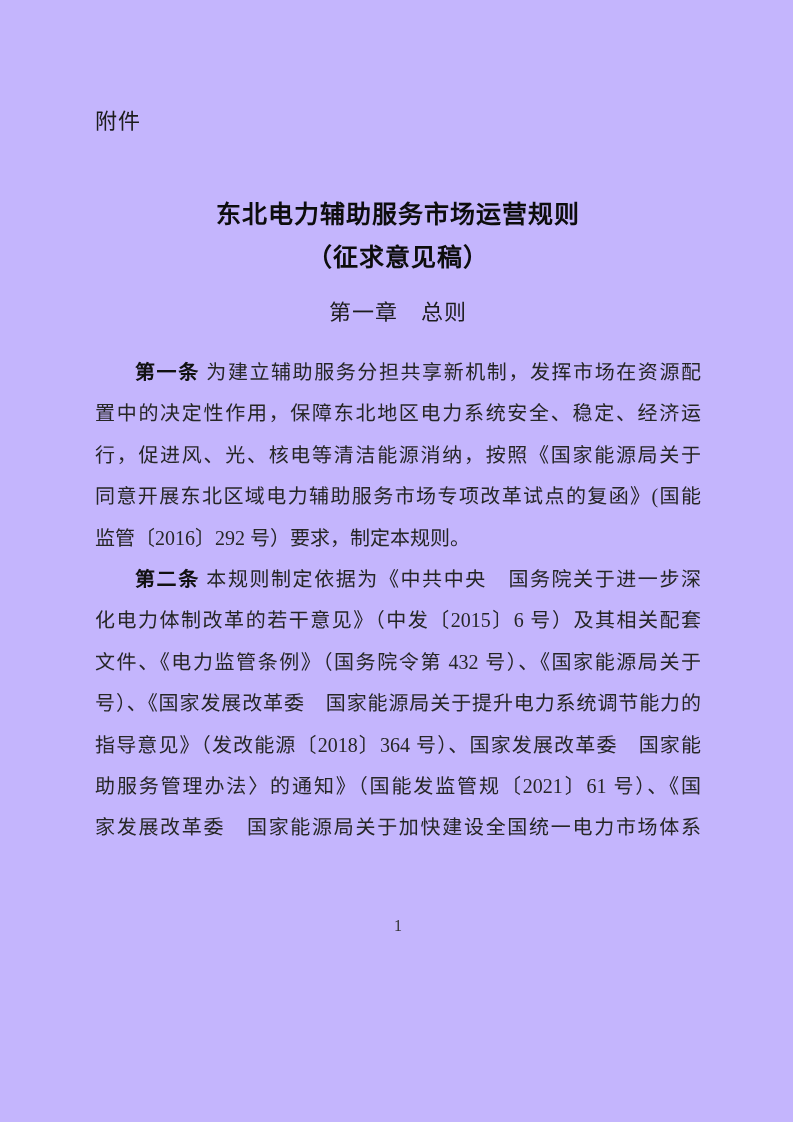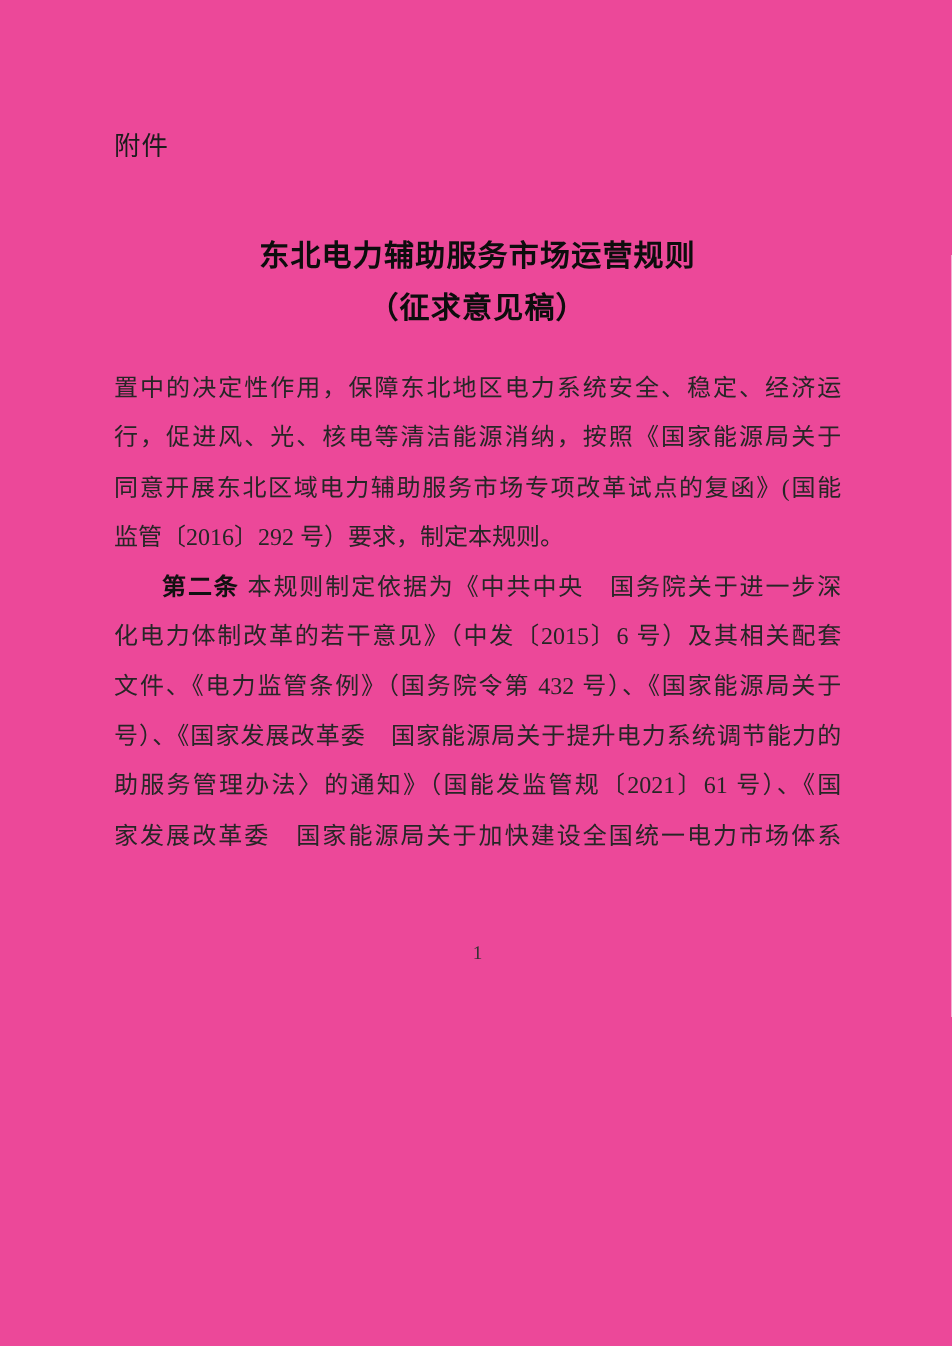--- a/index.html
+++ b/index.html
@@ -5,21 +5,21 @@
   html, body {
     margin: 0;
     padding: 0;
     background: #ffffff;
   }
   .page {
     position: relative;
     width: 793px;
     height: 1122px;
     margin: 0 auto;
-    background: #ec4899;
+    background: #c4b5fd;
     box-sizing: border-box;
     padding: 108px 92px 0 95px;
     color: #1f1f1f;
     overflow: hidden;
   }
   .attachment {
     font-family: "Liberation Sans", "DejaVu Sans", sans-serif;
     font-size: 22px;
     line-height: 28px;
     font-weight: 500;
@@ -88,32 +88,35 @@
 
 <div class="page">
 
   <div class="attachment">附件</div>
 
   <div class="title-block">
     <div class="title-line">东北电力辅助服务市场运营规则</div>
     <div class="title-line">（征求意见稿）</div>
   </div>
 
+  <div class="chapter">第一章　总则</div>
 
   <div class="bodytext">
 
+    <div class="line indent"><span class="lead">第一条</span><span> 为建立辅助服务分担共享新机制，发挥市场在资源配</span></div>
     <div class="line">置中的决定性作用，保障东北地区电力系统安全、稳定、经济运</div>
     <div class="line">行，促进风、光、核电等清洁能源消纳，按照《国家能源局关于</div>
     <div class="line">同意开展东北区域电力辅助服务市场专项改革试点的复函》(国能</div>
     <div class="line end">监管〔2016〕292 号）要求，制定本规则。</div>
 
     <div class="line indent"><span class="lead">第二条</span><span> 本规则制定依据为《中共中央　国务院关于进一步深</span></div>
     <div class="line">化电力体制改革的若干意见》（中发〔2015〕6 号）及其相关配套</div>
     <div class="line">文件、《电力监管条例》（国务院令第 432 号）、《国家能源局关于</div>
     <div class="line">号）、《国家发展改革委　国家能源局关于提升电力系统调节能力的</div>
+    <div class="line">指导意见》（发改能源〔2018〕364 号）、国家发展改革委　国家能</div>
     <div class="line">助服务管理办法〉的通知》（国能发监管规〔2021〕61 号）、《国</div>
     <div class="line">家发展改革委　国家能源局关于加快建设全国统一电力市场体系</div>
 
   </div>
 
   <div class="footer">1</div>
 
 </div>
 
 </body></html>

